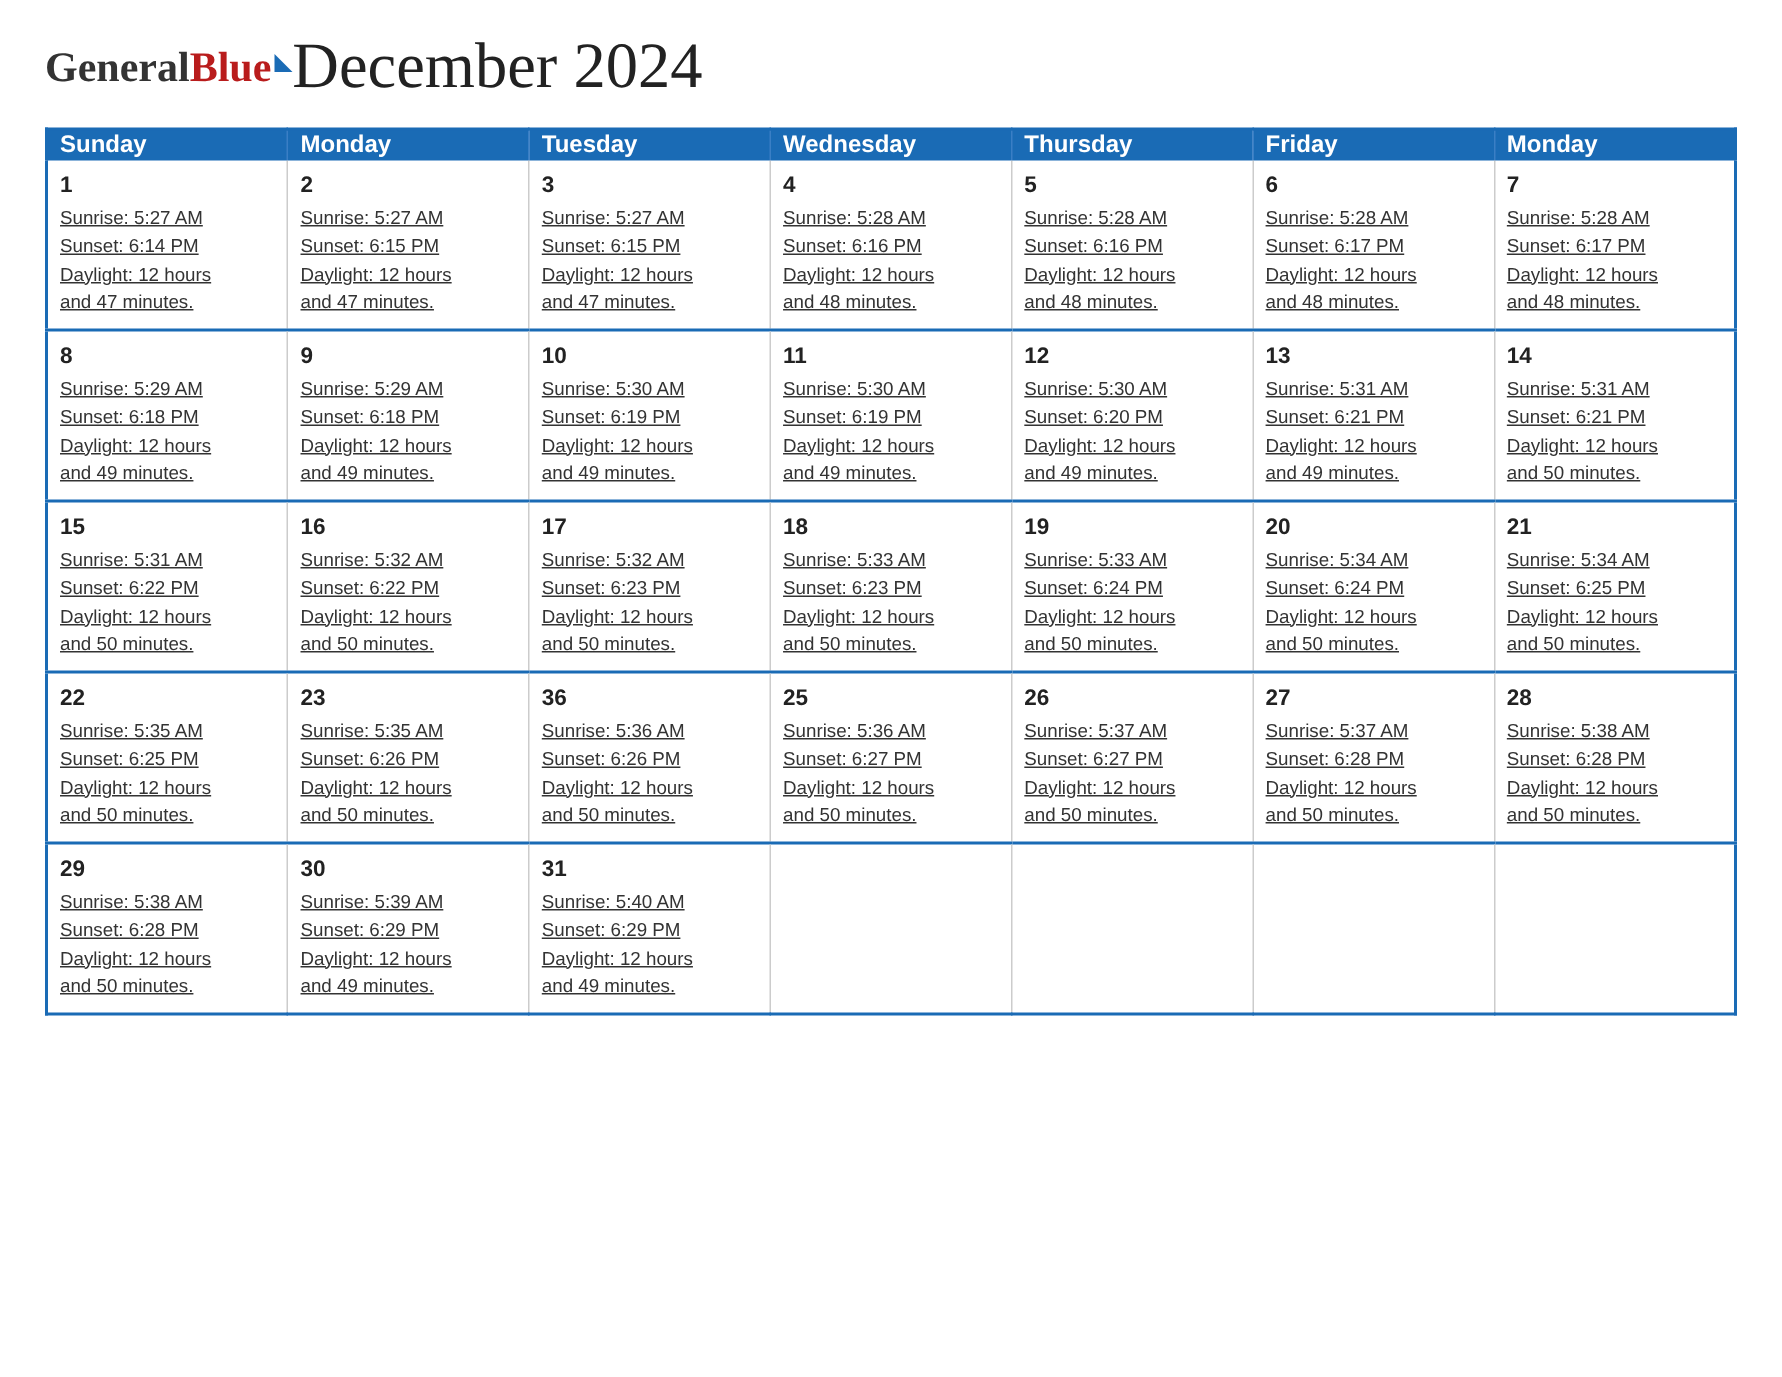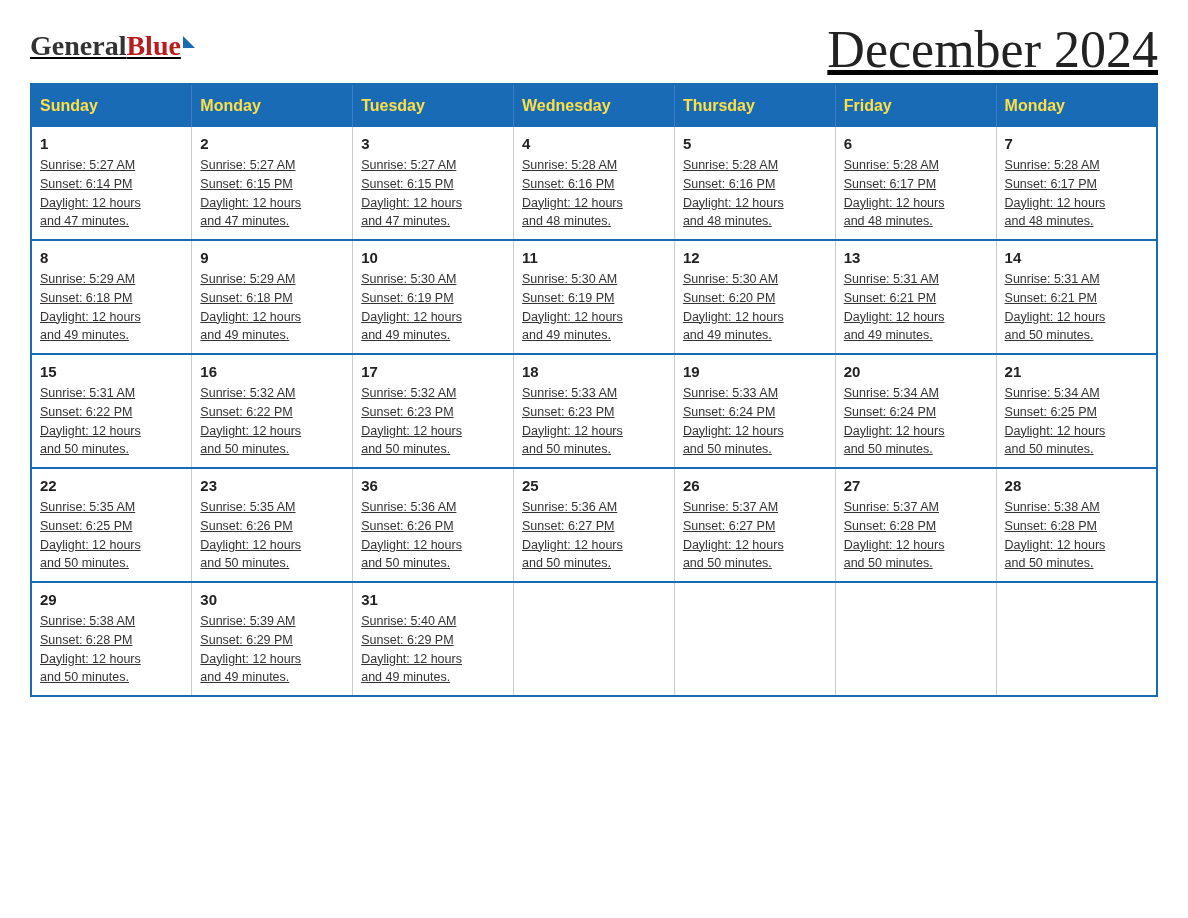--- a/index.html
+++ b/index.html
@@ -5,24 +5,22 @@
     * { box-sizing: border-box; margin: 0; padding: 0; }
     body {
       font-family: Arial, sans-serif;
       background: #fff;
       padding: 20px 30px;
       width: 1188px;
       min-height: 918px;
     }
     .header-section {
       display: flex;
-      justify-content: space-between;
       align-items: flex-start;
-      margin-bottom: 4px;
-      text-decoration: underline;
+      margin-bottom: 16px;
     }
     .logo-area {
       display: flex;
       flex-direction: column;
       padding-top: 10px;
     }
     .logo-text {
       display: flex;
       align-items: center;
     }
@@ -48,40 +46,40 @@
       border-left: 12px solid #1a6bb5;
       border-top: 12px solid transparent;
       border-bottom: 0px solid transparent;
       margin-left: 2px;
       margin-top: -8px;
     }
     .title-area {
       text-align: right;
     }
     .main-title {
-      font-size: 52px;
+      font-size: 43px;
       font-weight: normal;
       color: #222;
       font-family: Georgia, serif;
     }
     .subtitle {
       font-size: 22px;
       color: #444;
       font-family: Georgia, serif;
       margin-top: 5px;
     }
     .calendar-table {
       width: 100%;
       border-collapse: collapse;
       border: 2px solid #1a6bb5;
     }
     .calendar-table th {
       background-color: #1a6bb5;
-      color: #fde047;
-      padding: 12px 8px;
+      color: #ffffff;
+      padding: 1px 8px;
       text-align: left;
       font-size: 16px;
       font-weight: bold;
       border-right: 1px solid #3a7fc5;
     }
     .calendar-table th:last-child {
       border-right: none;
     }
     .calendar-table td {
       vertical-align: top;

